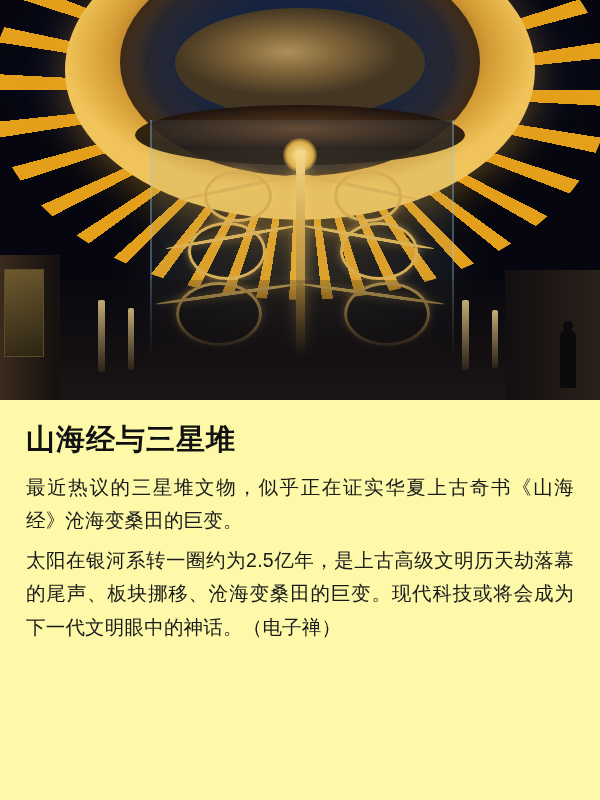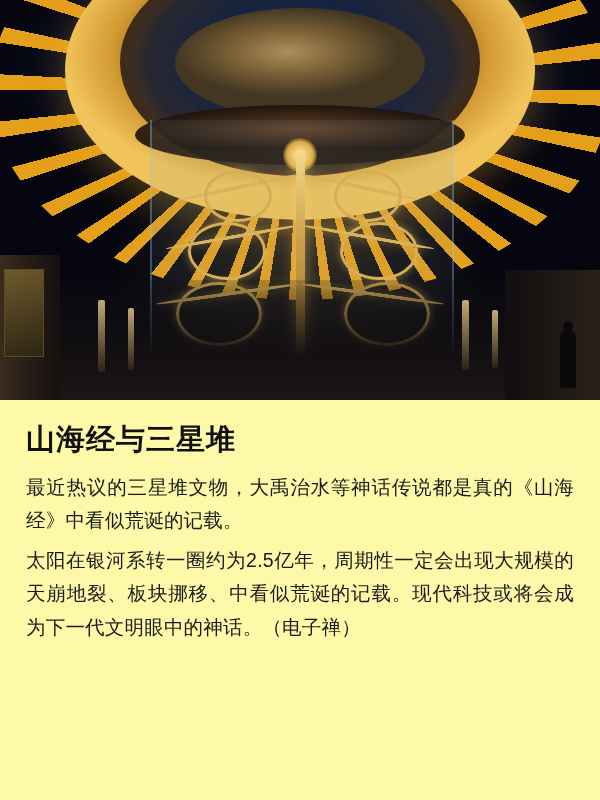--- a/index.html
+++ b/index.html
@@ -281,17 +281,17 @@
     <div class="vitrine" style="left:98px; top:300px; width:7px; height:72px;"></div>
     <div class="vitrine" style="left:128px; top:308px; width:6px; height:62px;"></div>
     <div class="vitrine" style="left:462px; top:300px; width:7px; height:70px;"></div>
     <div class="vitrine" style="left:492px; top:310px; width:6px; height:58px;"></div>
 
     <div class="visitor"></div>
   </div>
 
   <div class="panel">
     <h1 class="title">山海经与三星堆</h1>
-    <p class="para">最近热议的三星堆文物，大禹治水等神话传说都是真的《山海经》中看似荒诞的记载。</p>
-    <p class="para">太阳在银河系转一圈约为2.5亿年，周期性一定会出现大规模的天崩地裂、板块挪移、中看似荒诞的记载。现代科技或将会成为下一代文明眼中的神话。（电子禅）</p>
+    <p class="para">最近热议的三星堆文物，似乎正在证实华夏上古奇书《山海经》沧海变桑田的巨变。</p>
+    <p class="para">太阳在银河系转一圈约为2.5亿年，是上古高级文明历天劫落幕的尾声、板块挪移、沧海变桑田的巨变。现代科技或将会成为下一代文明眼中的神话。（电子禅）</p>
   </div>
 
 </div>
 
 </body></html>

